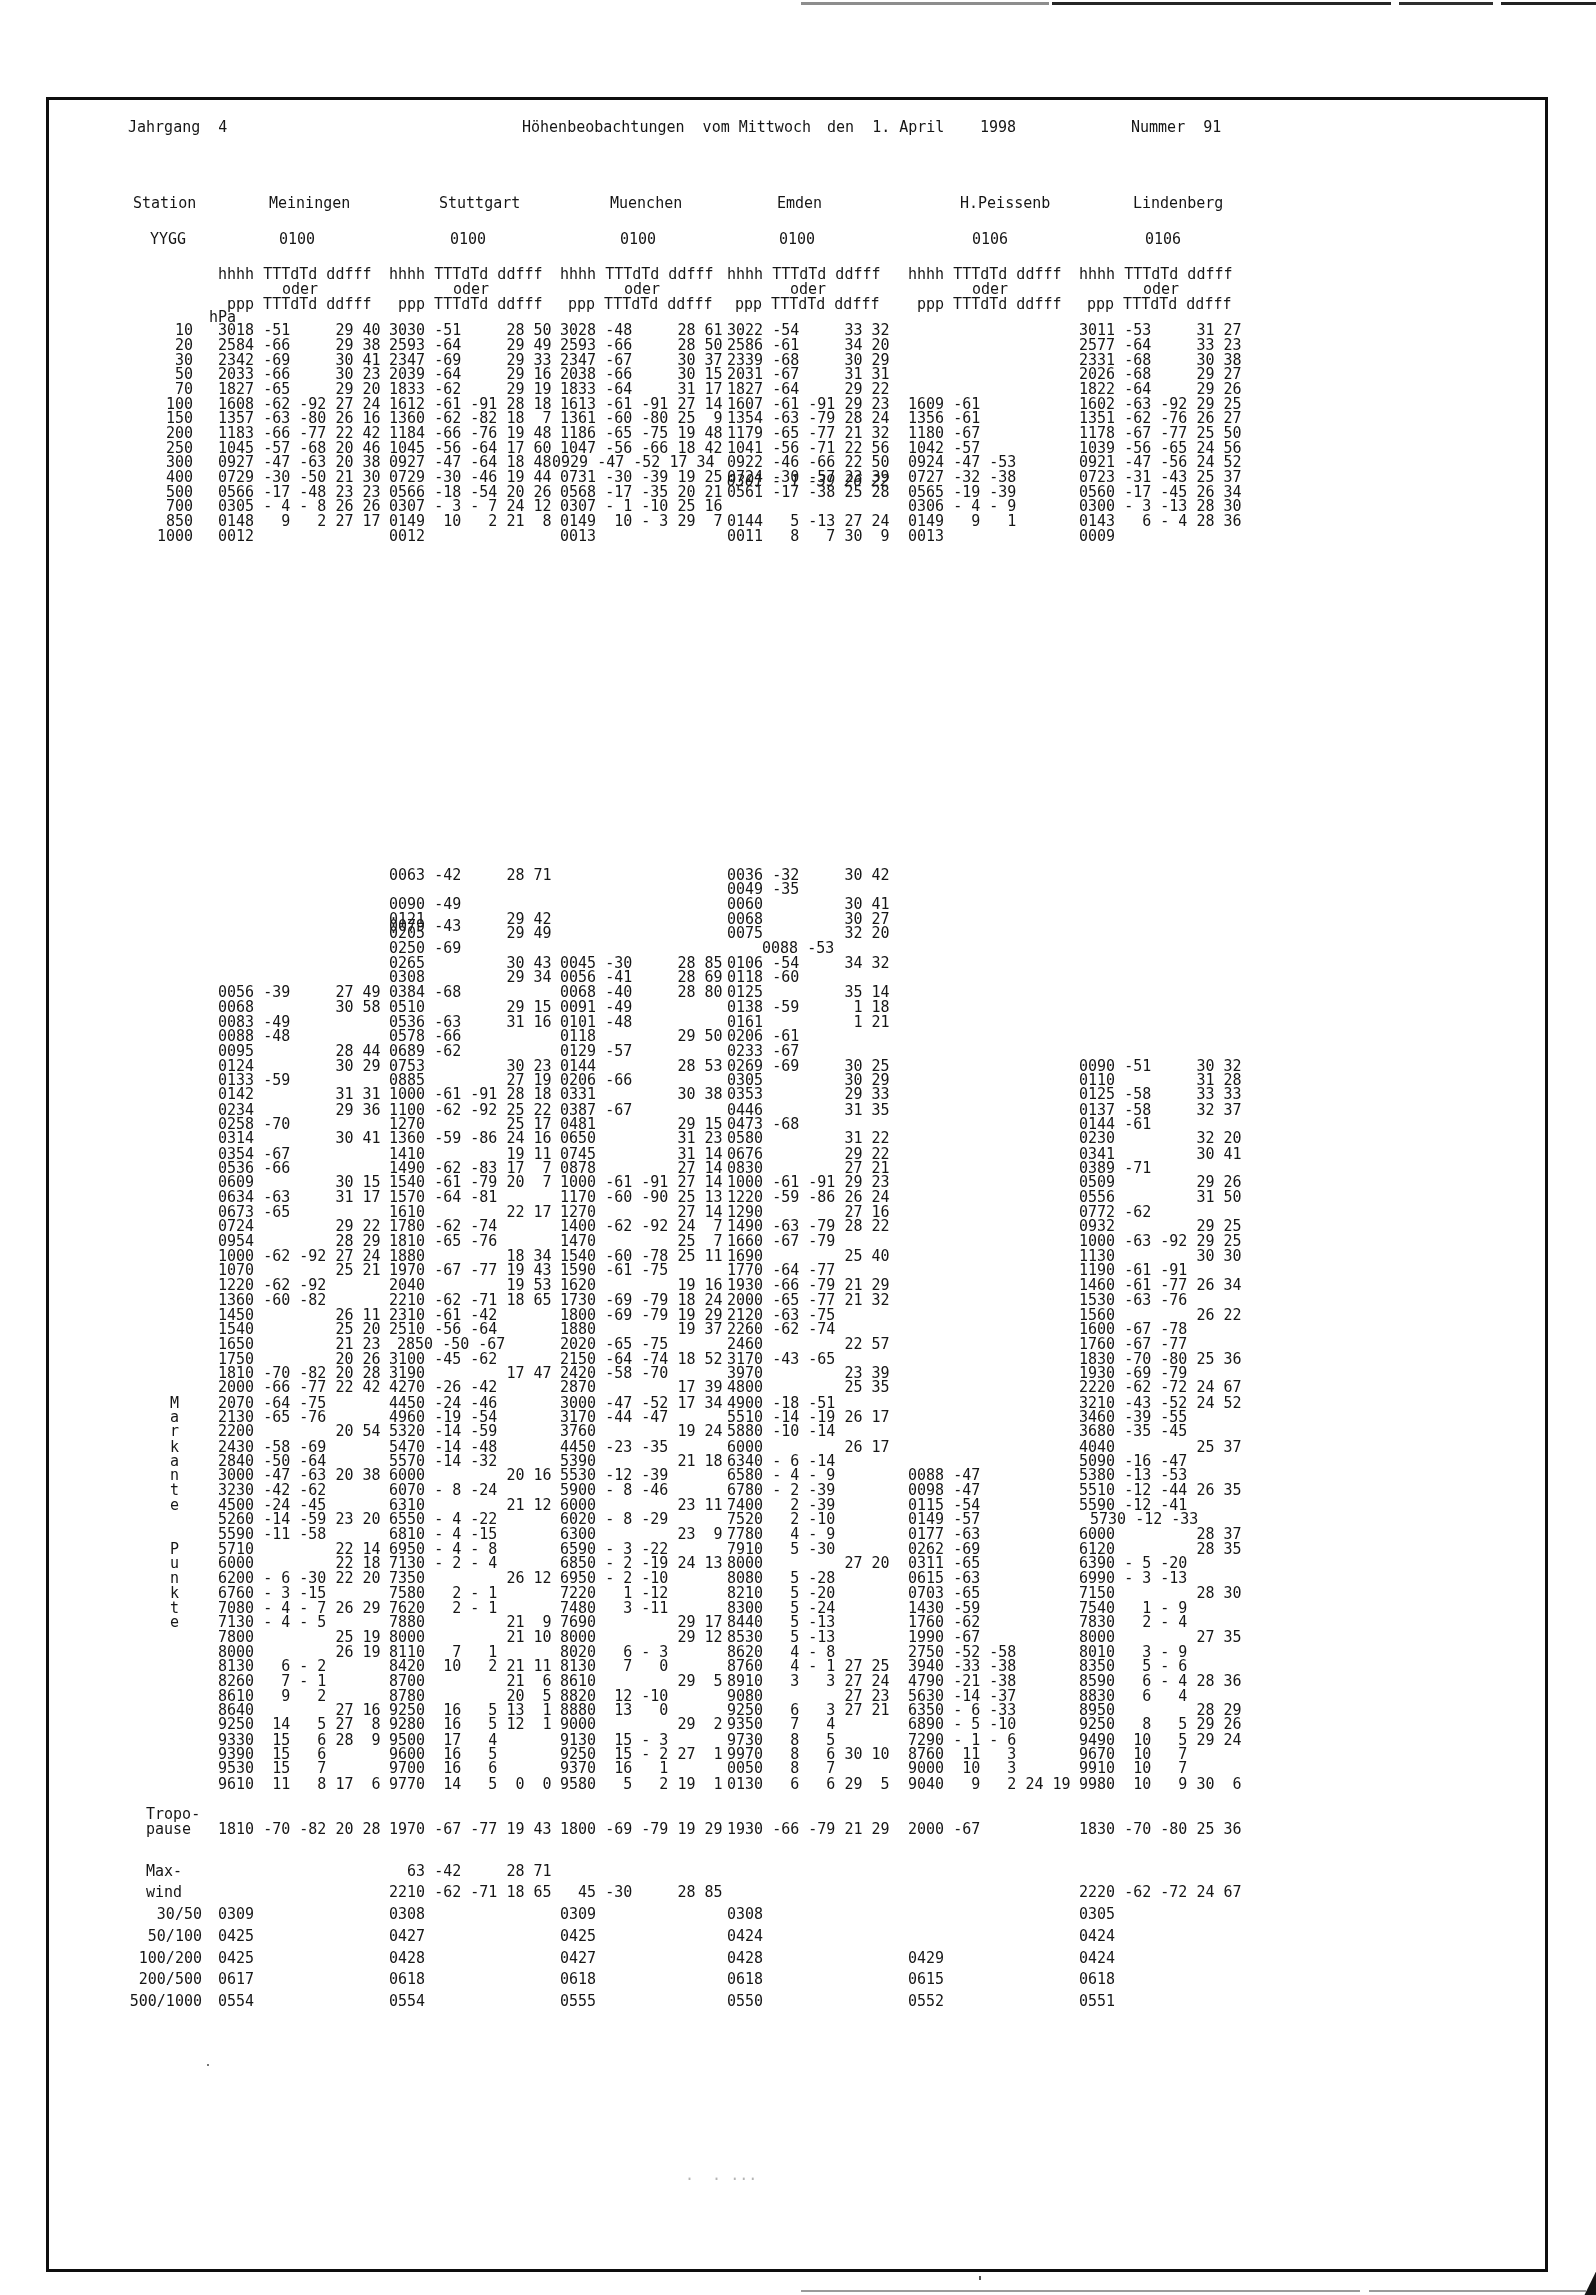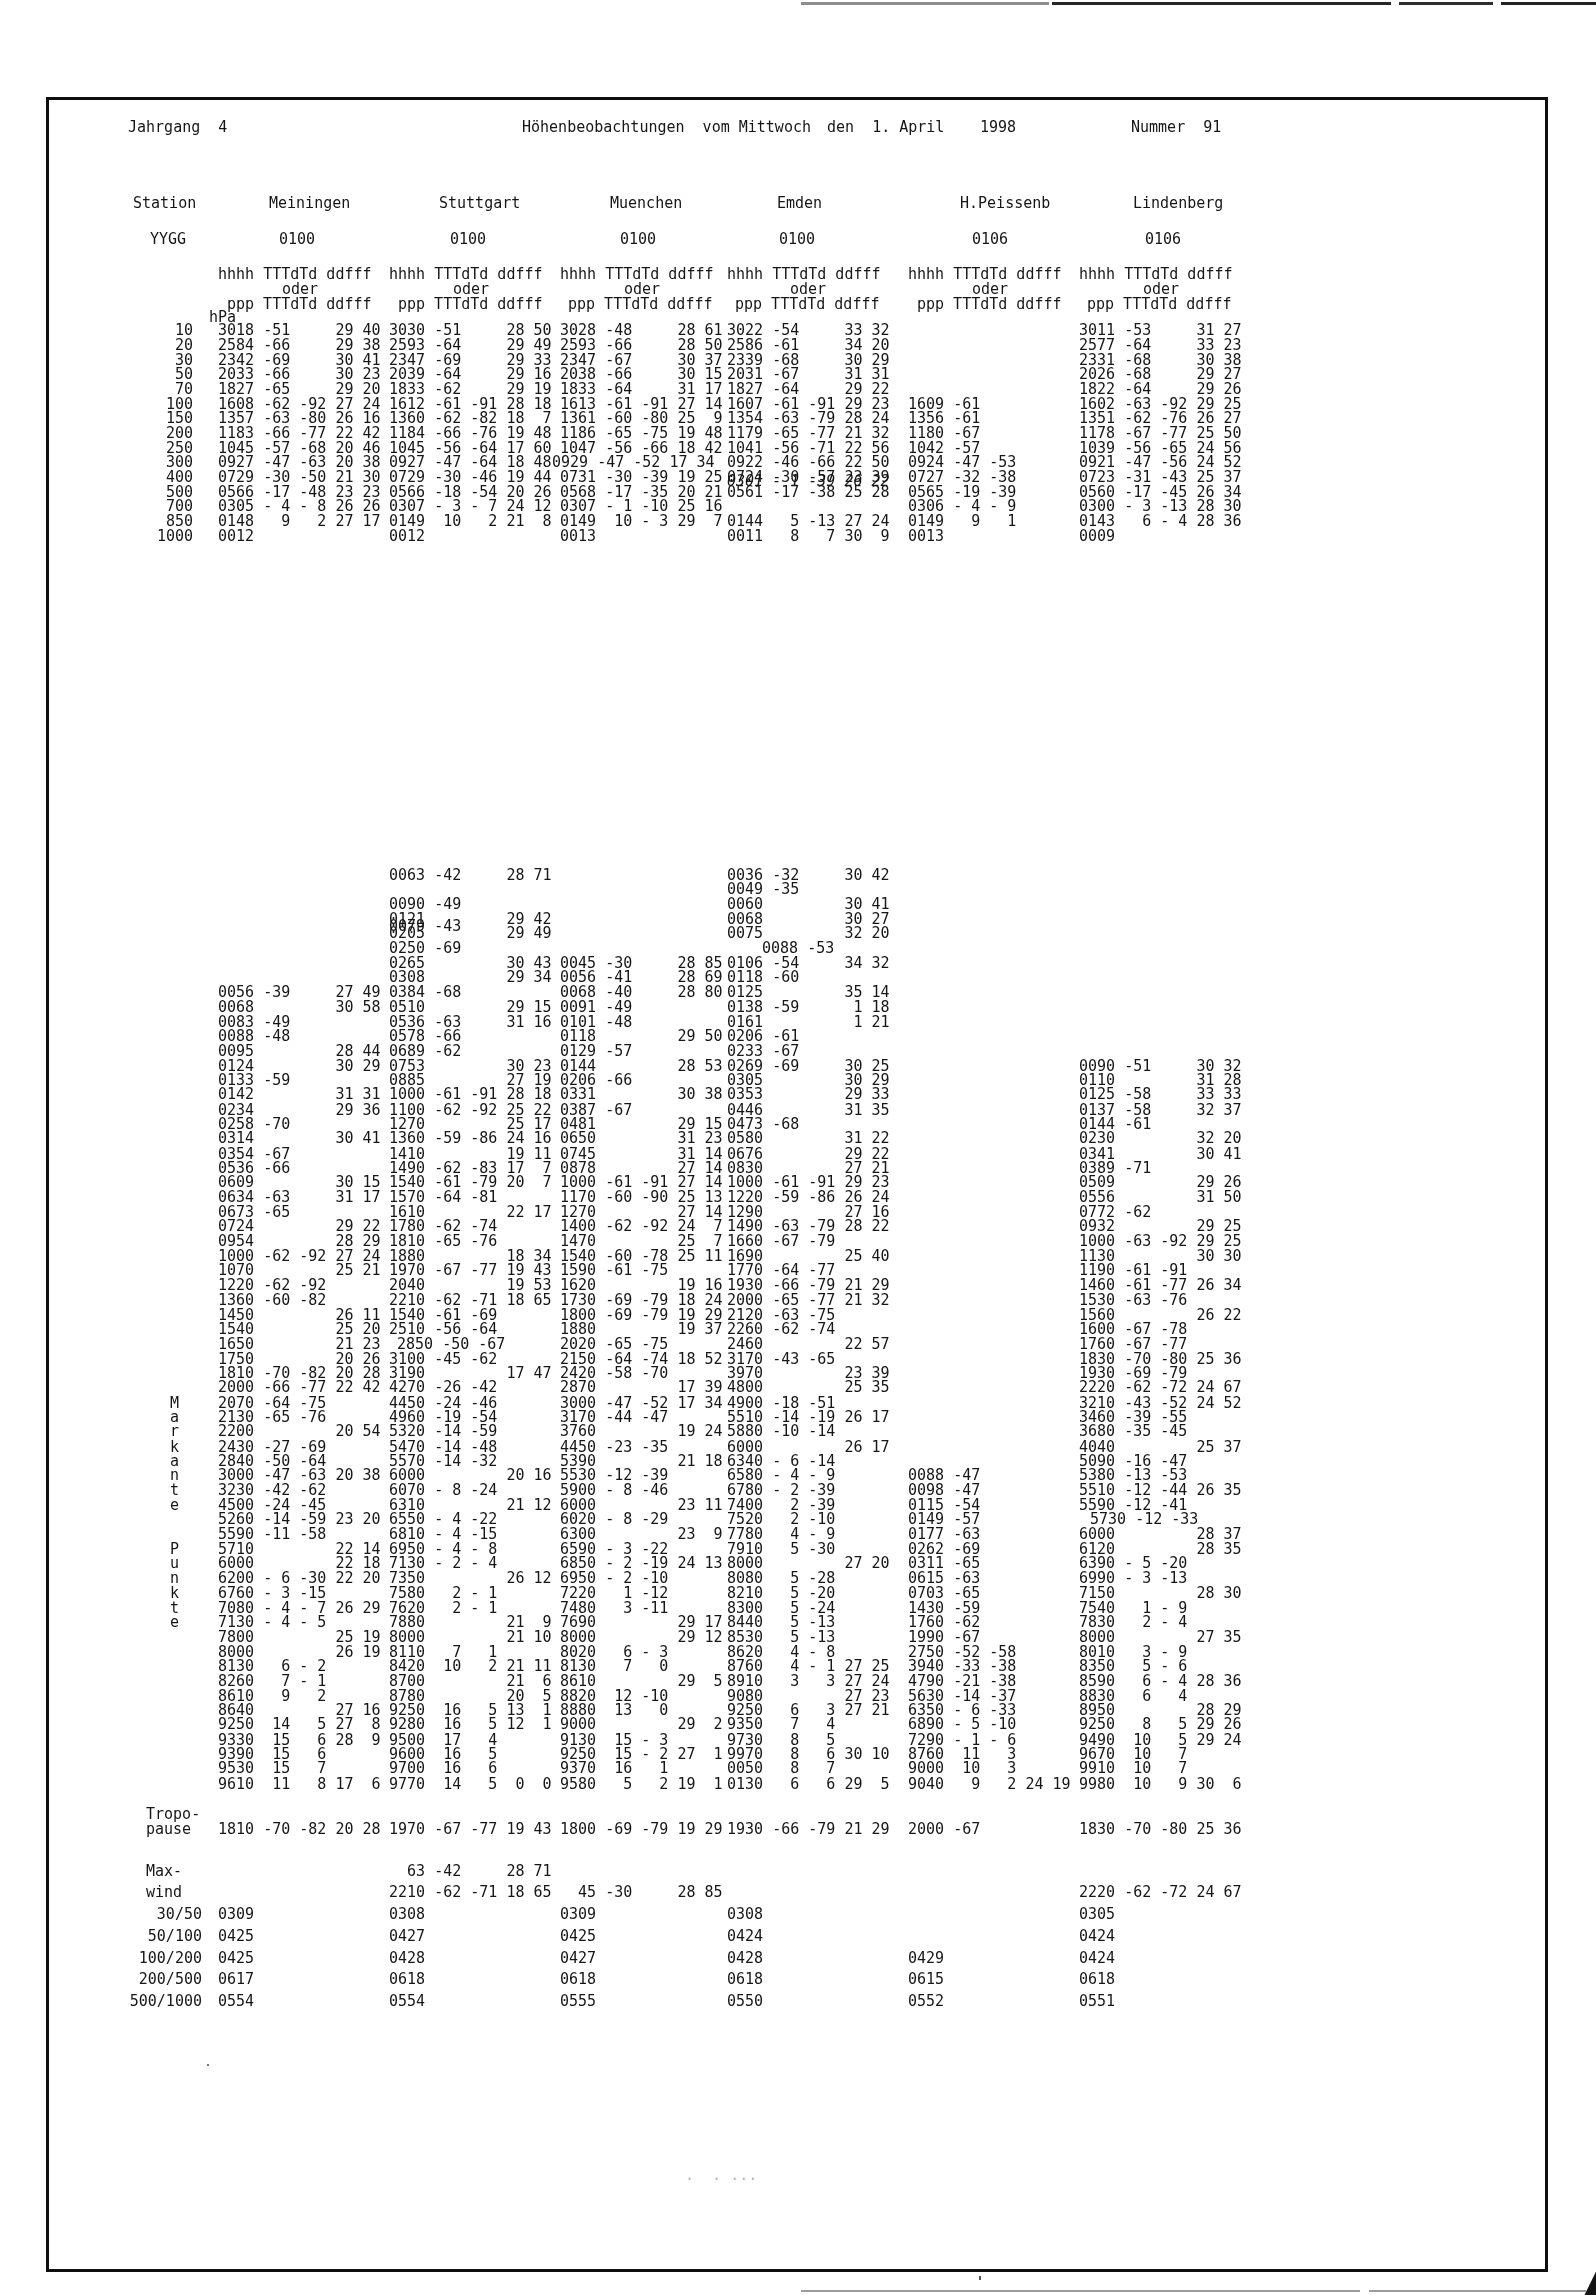--- a/index.html
+++ b/index.html
@@ -92,21 +92,21 @@
       <div class="t" style="left: 218px; top: 1293px;">1360 -60 -82</div>
       <div class="t" style="left: 218px; top: 1308px;">1450         26 11</div>
       <div class="t" style="left: 218px; top: 1322px;">1540         25 20</div>
       <div class="t" style="left: 218px; top: 1337px;">1650         21 23</div>
       <div class="t" style="left: 218px; top: 1352px;">1750         20 26</div>
       <div class="t" style="left: 218px; top: 1366px;">1810 -70 -82 20 28</div>
       <div class="t" style="left: 218px; top: 1380px;">2000 -66 -77 22 42</div>
       <div class="t" style="left: 218px; top: 1396px;">2070 -64 -75</div>
       <div class="t" style="left: 218px; top: 1410px;">2130 -65 -76</div>
       <div class="t" style="left: 218px; top: 1424px;">2200         20 54</div>
-      <div class="t" style="left: 218px; top: 1440px;">2430 -27 -69</div>
+      <div class="t" style="left: 218px; top: 1440px;">2430 -58 -69</div>
       <div class="t" style="left: 218px; top: 1454px;">2840 -50 -64</div>
       <div class="t" style="left: 218px; top: 1468px;">3000 -47 -63 20 38</div>
       <div class="t" style="left: 218px; top: 1483px;">3230 -42 -62</div>
       <div class="t" style="left: 218px; top: 1498px;">4500 -24 -45</div>
       <div class="t" style="left: 218px; top: 1512px;">5260 -14 -59 23 20</div>
       <div class="t" style="left: 218px; top: 1527px;">5590 -11 -58</div>
       <div class="t" style="left: 218px; top: 1542px;">5710         22 14</div>
       <div class="t" style="left: 218px; top: 1556px;">6000         22 18</div>
       <div class="t" style="left: 218px; top: 1571px;">6200 - 6 -30 22 20</div>
       <div class="t" style="left: 218px; top: 1586px;">6760 - 3 -15</div>
@@ -172,21 +172,21 @@
       <div class="t" style="left: 389px; top: 1161px;">1490 -62 -83 17  7</div>
       <div class="t" style="left: 389px; top: 1175px;">1540 -61 -79 20  7</div>
       <div class="t" style="left: 389px; top: 1190px;">1570 -64 -81</div>
       <div class="t" style="left: 389px; top: 1205px;">1610         22 17</div>
       <div class="t" style="left: 389px; top: 1219px;">1780 -62 -74</div>
       <div class="t" style="left: 389px; top: 1234px;">1810 -65 -76</div>
       <div class="t" style="left: 389px; top: 1249px;">1880         18 34</div>
       <div class="t" style="left: 389px; top: 1263px;">1970 -67 -77 19 43</div>
       <div class="t" style="left: 389px; top: 1278px;">2040         19 53</div>
       <div class="t" style="left: 389px; top: 1293px;">2210 -62 -71 18 65</div>
-      <div class="t" style="left: 389px; top: 1308px;">1540 -61 -69</div>
+      <div class="t" style="left: 389px; top: 1308px;">2310 -61 -42</div>
       <div class="t" style="left: 389px; top: 1322px;">2510 -56 -64</div>
       <div class="t" style="left: 389px; top: 1337px; margin-left: 8px;">2850 -50 -67</div>
       <div class="t" style="left: 389px; top: 1352px;">3100 -45 -62</div>
       <div class="t" style="left: 389px; top: 1366px;">3190         17 47</div>
       <div class="t" style="left: 389px; top: 1380px;">4270 -26 -42</div>
       <div class="t" style="left: 389px; top: 1396px;">4450 -24 -46</div>
       <div class="t" style="left: 389px; top: 1410px;">4960 -19 -54</div>
       <div class="t" style="left: 389px; top: 1424px;">5320 -14 -59</div>
       <div class="t" style="left: 389px; top: 1440px;">5470 -14 -48</div>
       <div class="t" style="left: 389px; top: 1454px;">5570 -14 -32</div>

